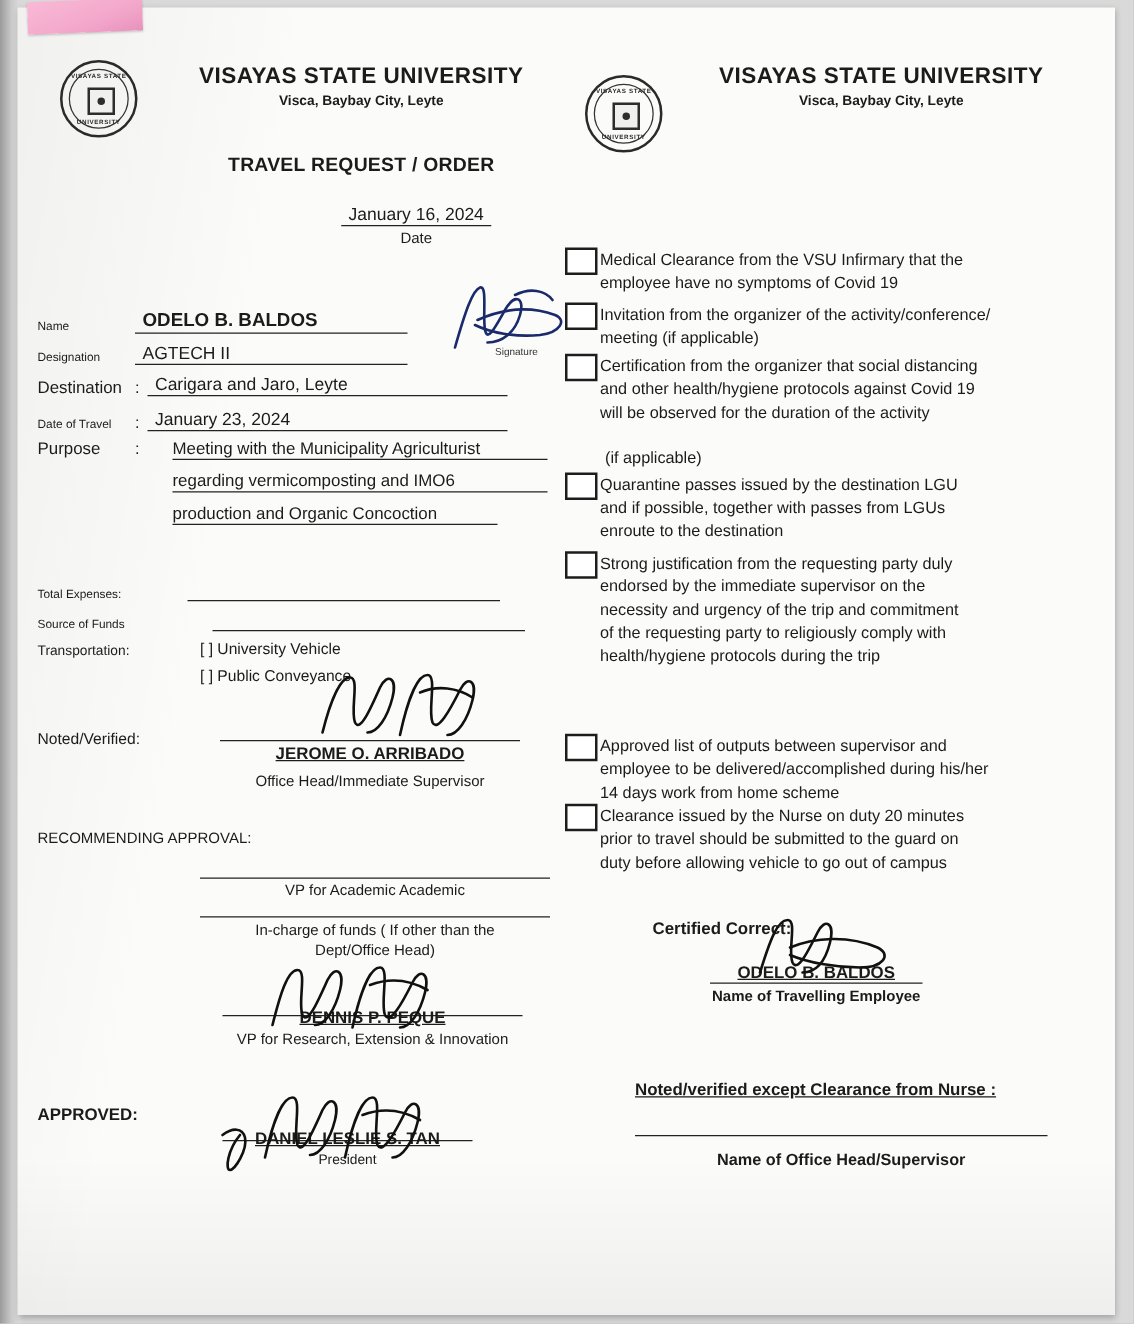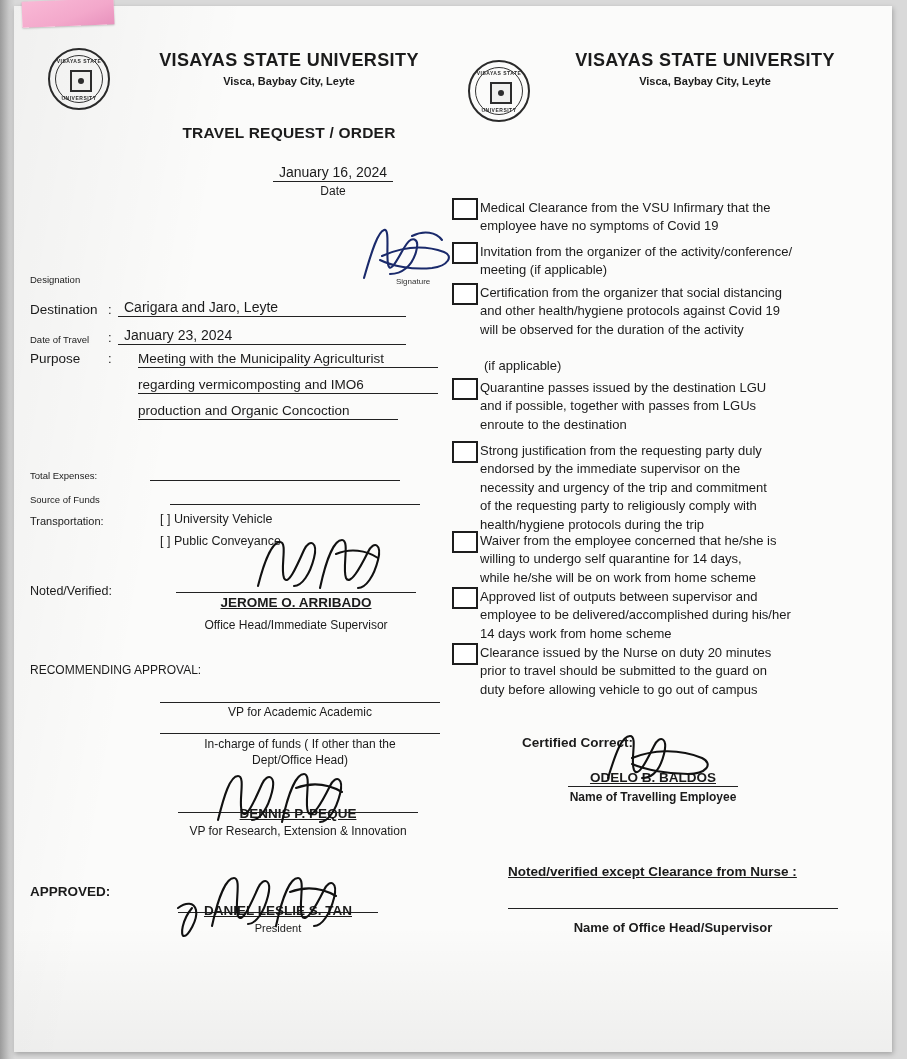--- a/index.html
+++ b/index.html
@@ -263,22 +263,27 @@
   </div>
   <div style="position:absolute; left:124px; top:124px; width:330px;">
     <div class="doc-title">TRAVEL REQUEST / ORDER</div>
   </div>
 
   <div class="dateline">
     <div class="val">January 16, 2024</div>
     <div class="lbl">Date</div>
   </div>
 
+  <div class="frow" style="top:248px;">
+    <div class="flabel-sm">Name</div>
+    <div class="fvalue bold" style="width:208px;">ODELO B. BALDOS</div>
+  </div>
   <div class="frow" style="top:274px;">
     <div class="flabel-sm">Designation</div>
+    <div class="fvalue" style="width:208px;">AGTECH II</div>
   </div>
   <div class="frow" style="top:299px;">
     <div class="flabel-md">Destination</div>
     <div class="fcolon">:</div>
     <div class="fvalue" style="width:278px;">Carigara and Jaro, Leyte</div>
   </div>
   <div class="frow" style="top:327px;">
     <div class="flabel-sm">Date of Travel</div>
     <div class="fcolon">:</div>
     <div class="fvalue" style="width:278px;">January 23, 2024</div>
@@ -364,26 +369,20 @@
 and if possible, together with passes from LGUs
 enroute to the destination</div>
   </div>
   <div class="chk-item" style="top:441px;">
     <div class="chk-box"></div>
     <div class="chk-text" style="white-space:pre-line;">Strong justification from the requesting party duly
 endorsed by the immediate supervisor on the
 necessity and urgency of the trip and commitment
 of the requesting party to religiously comply with
 health/hygiene protocols during the trip</div>
-  </div>
-  <div class="chk-item" style="top:531px;">
-    <div class="chk-box"></div>
-    <div class="chk-text" style="white-space:pre-line;">Waiver from the employee concerned that he/she is
-willing to undergo self quarantine for 14 days,
-while he/she will be on work from home scheme</div>
   </div>
   <div class="chk-item" style="top:587px;">
     <div class="chk-box"></div>
     <div class="chk-text" style="white-space:pre-line;">Approved list of outputs between supervisor and
 employee to be delivered/accomplished during his/her
 14 days work from home scheme</div>
   </div>
   <div class="chk-item" style="top:643px;">
     <div class="chk-box"></div>
     <div class="chk-text" style="white-space:pre-line;">Clearance issued by the Nurse on duty 20 minutes

